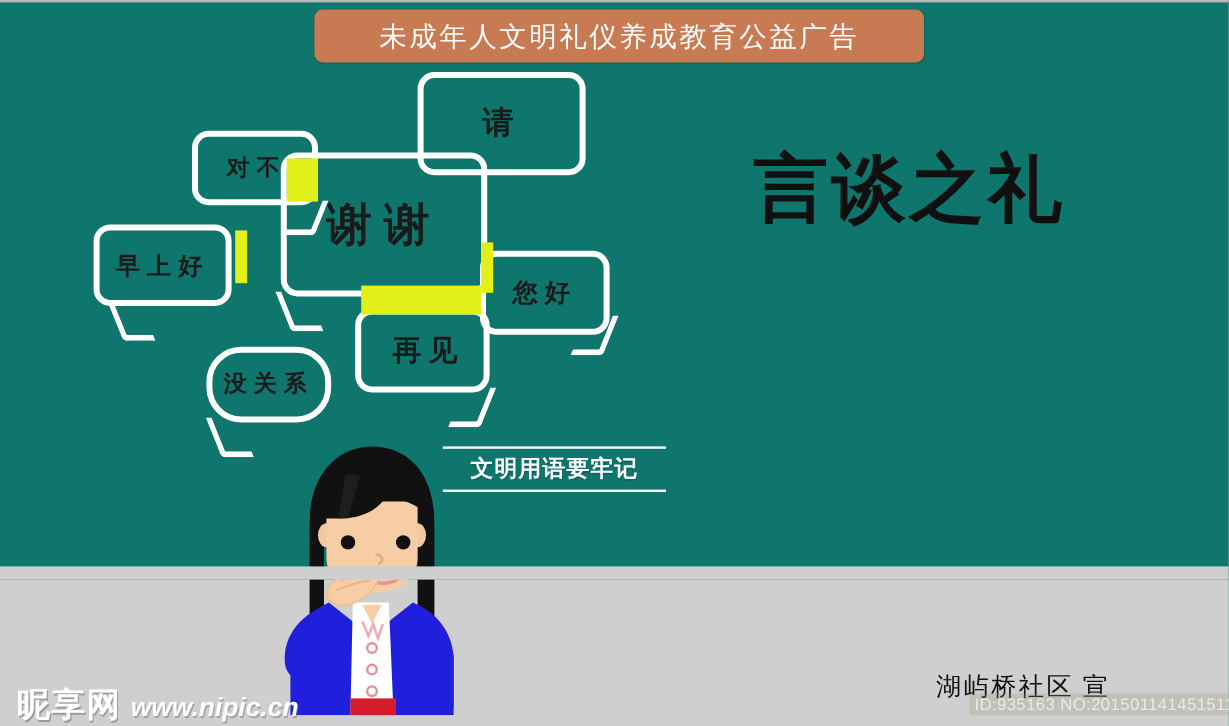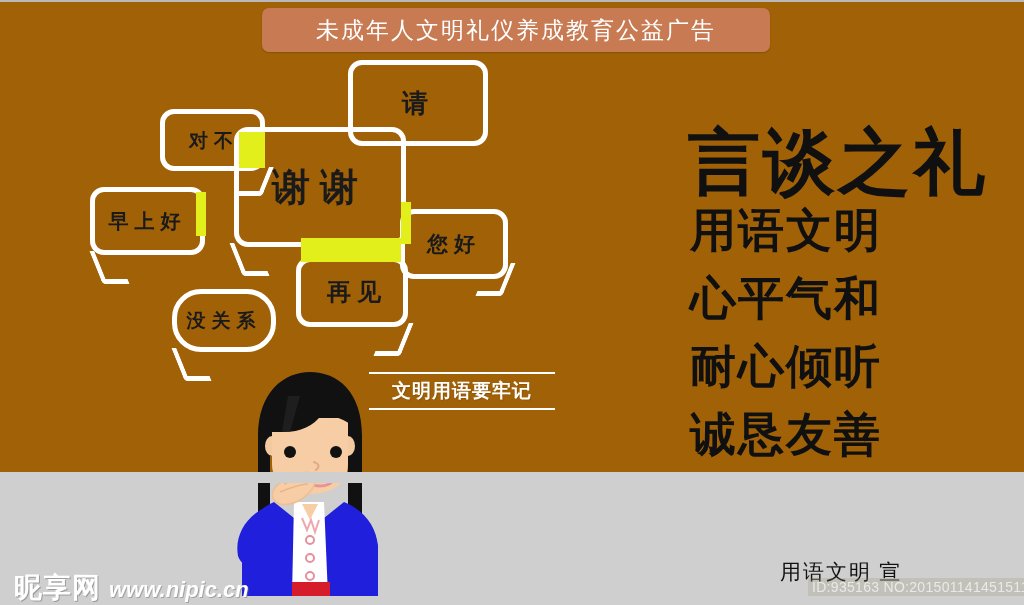--- a/index.html
+++ b/index.html
@@ -3,21 +3,21 @@
 <meta charset="utf-8">
 <style>
   html,body{margin:0;padding:0;}
   body{
     width:1024px;height:605px;overflow:hidden;
     font-family:"Liberation Sans","DejaVu Sans",sans-serif;
     background:#cfcfcf;
   }
   #poster{
     position:relative;width:1024px;height:483px;
-    background:#a16207;
+    background:#0f766e;
     box-sizing:border-box;
     border-top:2px solid #b9b9b9;
   }
   
   .bottom-strip{
     position:absolute;left:0;bottom:0;width:1024px;height:11px;
     background:#cfcfcf;
   }
 
   
@@ -64,22 +64,22 @@
   .tail-br{ 
     border-right:5px solid #fff;border-bottom:5px solid #fff;
     transform:skewX(-22deg);
     border-bottom-right-radius:4px;
   }
   
   .patch{position:absolute;background:#E3EF1A;}
 
   
   .headline{
-    position:absolute;left:688px;top:124px;
-    font-size:72px;font-weight:700;color:#101010;letter-spacing:3px;
+    position:absolute;left:628px;top:124px;
+    font-size:62px;font-weight:700;color:#101010;letter-spacing:3px;
     font-family:"DejaVu Sans",sans-serif;line-height:1;white-space:nowrap;
   }
   .sub-list{
     position:absolute;left:690px;top:205px;width:300px;
   }
   .sub-line{
     font-size:46px;font-weight:700;color:#101010;letter-spacing:2px;
     font-family:"DejaVu Sans",sans-serif;line-height:1;
     margin-bottom:22px;white-space:nowrap;
   }
@@ -144,21 +144,21 @@
   <div class="bubble" style="left:160px;top:107px;width:105px;height:62px;padding-left:28px;">
     <span class="txt" style="font-size:19px;">对不起</span>
   </div>
   <div class="tail tail-br" style="left:243px;top:165px;width:20px;height:24px;"></div>
 
   <div class="bubble" style="left:234px;top:125px;width:172px;height:120px;">
     <span class="txt" style="font-size:38px;letter-spacing:10px;">谢谢</span>
   </div>
   <div class="tail tail-bl" style="left:236px;top:241px;width:22px;height:28px;"></div>
 
-  <div class="bubble" style="left:90px;top:185px;width:115px;height:68px;">
+  <div class="bubble" style="left:78px;top:185px;width:115px;height:68px;">
     <span class="txt" style="font-size:20px;">早上好</span>
   </div>
   <div class="tail tail-bl" style="left:96px;top:249px;width:22px;height:28px;"></div>
 
   <div class="bubble" style="left:400px;top:195px;width:108px;height:70px;margin-top:12px;">
     <span class="txt" style="font-size:21px;">您好</span>
   </div>
   <div class="tail tail-br" style="left:482px;top:261px;width:22px;height:28px;"></div>
 
   <div class="bubble" style="left:296px;top:255px;width:112px;height:70px;">
@@ -171,26 +171,20 @@
   </div>
   <div class="tail tail-bl" style="left:178px;top:346px;width:22px;height:28px;"></div>
 
   <div class="patch" style="left:239px;top:130px;width:26px;height:36px;"></div>
   <div class="patch" style="left:401px;top:200px;width:10px;height:42px;"></div>
   <div class="patch" style="left:301px;top:236px;width:100px;height:24px;"></div>
   <div class="patch" style="left:196px;top:190px;width:10px;height:44px;"></div>
 
   <div class="headline">言谈之礼</div>
 
-  <div class="sub-list">
-    <div class="sub-line">用语文明</div>
-    <div class="sub-line">心平气和</div>
-    <div class="sub-line">耐心倾听</div>
-    <div class="sub-line">诚恳友善</div>
-  </div>
 
   <div class="slogan">
     <span class="slogan-text">文明用语要牢记</span>
   </div>
 
   <div class="girl">
     <svg width="175" height="226" viewBox="0 0 175 226" xmlns="http://www.w3.org/2000/svg">
 
       <path d="M36 66 C36 22 62 2 88 2 C116 2 140 22 140 66 L140 150 C140 160 132 164 126 160 L126 86 L48 86 L48 160 C42 164 36 160 36 150 Z" fill="#111111"></path>
 
@@ -226,21 +220,21 @@
       <path d="M52 134 C26 142 12 164 16 186 C20 198 34 200 40 188 C34 170 44 152 62 146 Z" fill="#2020DC"></path>
 
       <path d="M122 134 C142 142 154 158 156 178 L156 220 L136 220 L136 176 C134 160 128 150 118 146 Z" fill="#2020DC"></path>
 
       <path d="M60 112 C52 116 48 124 52 130 C56 136 68 136 78 130 C88 124 96 114 92 106 C88 100 80 102 74 106 C70 108 64 110 60 112 Z" fill="#F6CDA4" stroke="#F0BE93" stroke-width="1.5"></path>
       <path d="M62 114 C70 110 80 106 88 106" stroke="#EDB288" stroke-width="1.6" fill="none"></path>
       <path d="M58 122 C68 118 78 114 86 114" stroke="#EDB288" stroke-width="1.6" fill="none"></path>
     </svg>
   </div>
 
-  <div class="credit">用语文明 宣</div>
+  <div class="credit">湖屿桥社区 宣</div>
   <div class="wm-id">ID:935163 NO:20150114145151138156</div>
   <div class="wm-left">
     <span class="cn">昵享网</span>
     <span class="en">www.nipic.cn</span>
   </div>
 
   <div class="bottom-strip"></div>
 </div>
 
 </body></html>

